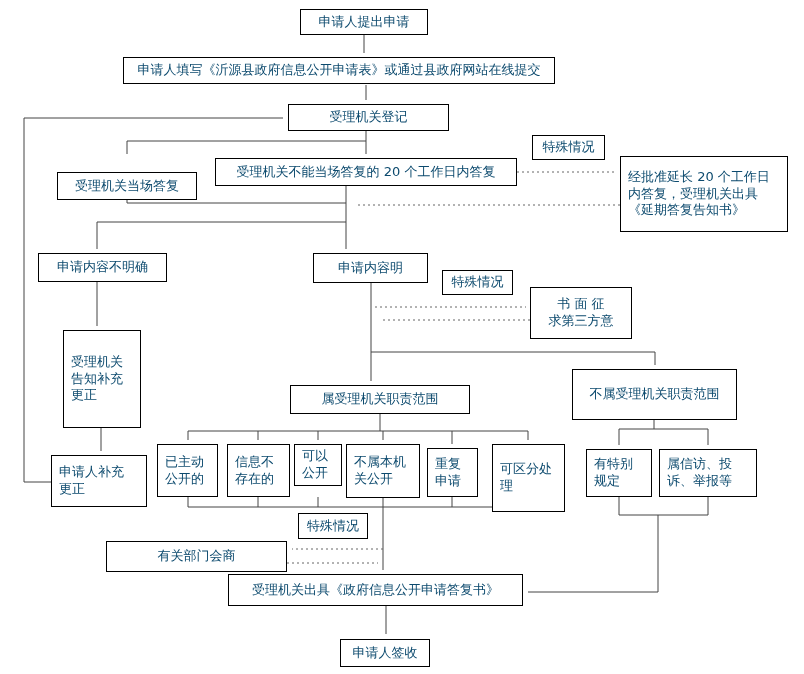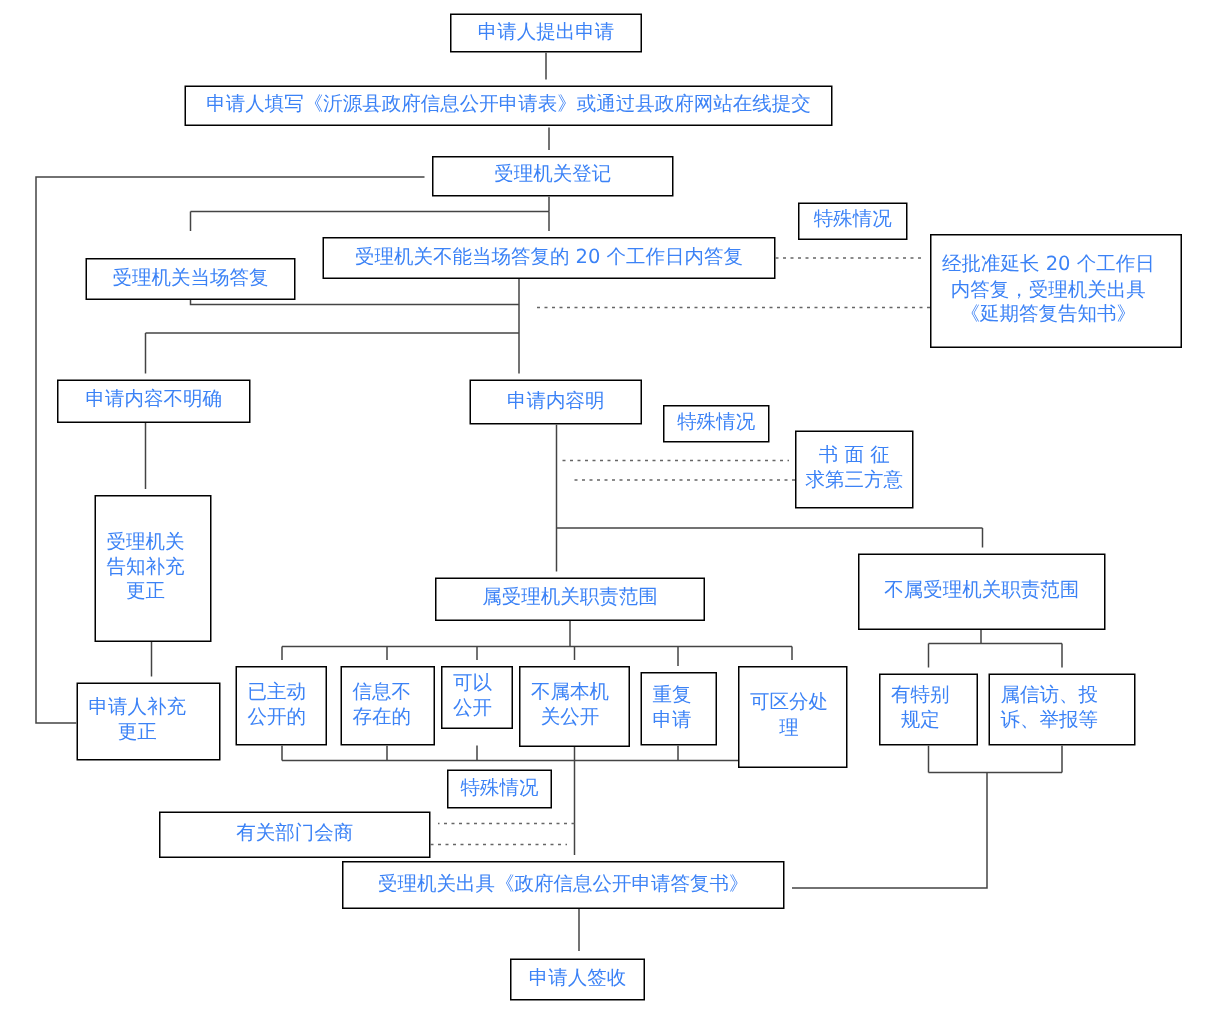--- a/index.html
+++ b/index.html
@@ -1,28 +1,28 @@
 <!DOCTYPE html>
 <html><head>
 <meta charset="utf-8">
 <style>
   html,body{margin:0;padding:0;background:#ffffff;}
   .canvas{
     position:relative;width:804px;height:674px;background:#ffffff;
     font-family:"DejaVu Sans","Liberation Sans",sans-serif;
-    font-size:13px;color:#3b82f6;overflow:hidden;
+    font-size:13px;color:#0c4a6e;overflow:hidden;
   }
   .node{
     position:absolute;box-sizing:border-box;
     border:1px solid #000;background:#fff;
     display:flex;align-items:center;justify-content:center;
     text-align:center;white-space:pre-line;line-height:1.3;
     padding:1px 4px;
   }
-  .node.ml{justify-content:flex-start;text-align:center;padding-left:7px;}
+  .node.ml{justify-content:flex-start;text-align:left;padding-left:7px;}
   svg.wires{position:absolute;left:0;top:0;pointer-events:none;}
   svg.wires path{fill:none;}
   .solid{stroke:#444444;stroke-width:1;}
   .dashed{stroke:#666666;stroke-width:1;stroke-dasharray:2,3;}
 </style>
 </head>
 <body>
 
 <div class="canvas">
 
@@ -81,21 +81,21 @@
   <div class="node" style="left:288px;top:104px;width:161px;height:27px">受理机关登记</div>
   <div class="node" style="left:57px;top:172px;width:140px;height:28px">受理机关当场答复</div>
   <div class="node" style="left:215px;top:158px;width:302px;height:28px">受理机关不能当场答复的 20 个工作日内答复</div>
   <div class="node" style="left:532px;top:135px;width:73px;height:25px">特殊情况</div>
   <div class="node ml" style="left:620px;top:156px;width:168px;height:76px">经批准延长 20 个工作日
 内答复，受理机关出具
 《延期答复告知书》</div>
   <div class="node" style="left:38px;top:253px;width:129px;height:29px">申请内容不明确</div>
   <div class="node" style="left:313px;top:253px;width:115px;height:30px">申请内容明</div>
   <div class="node" style="left:442px;top:270px;width:71px;height:25px">特殊情况</div>
-  <div class="node" style="left:530px;top:287px;width:79px;height:52px">书 面 征
+  <div class="node" style="left:530px;top:287px;width:102px;height:52px">书 面 征
 求第三方意</div>
   <div class="node ml" style="left:63px;top:330px;width:78px;height:98px">受理机关
 告知补充
 更正</div>
   <div class="node ml" style="left:51px;top:455px;width:96px;height:52px">申请人补充
 更正</div>
   <div class="node" style="left:290px;top:385px;width:180px;height:29px">属受理机关职责范围</div>
   <div class="node" style="left:572px;top:369px;width:165px;height:51px">不属受理机关职责范围</div>
   <div class="node ml" style="left:157px;top:444px;width:61px;height:53px">已主动
 公开的</div>

